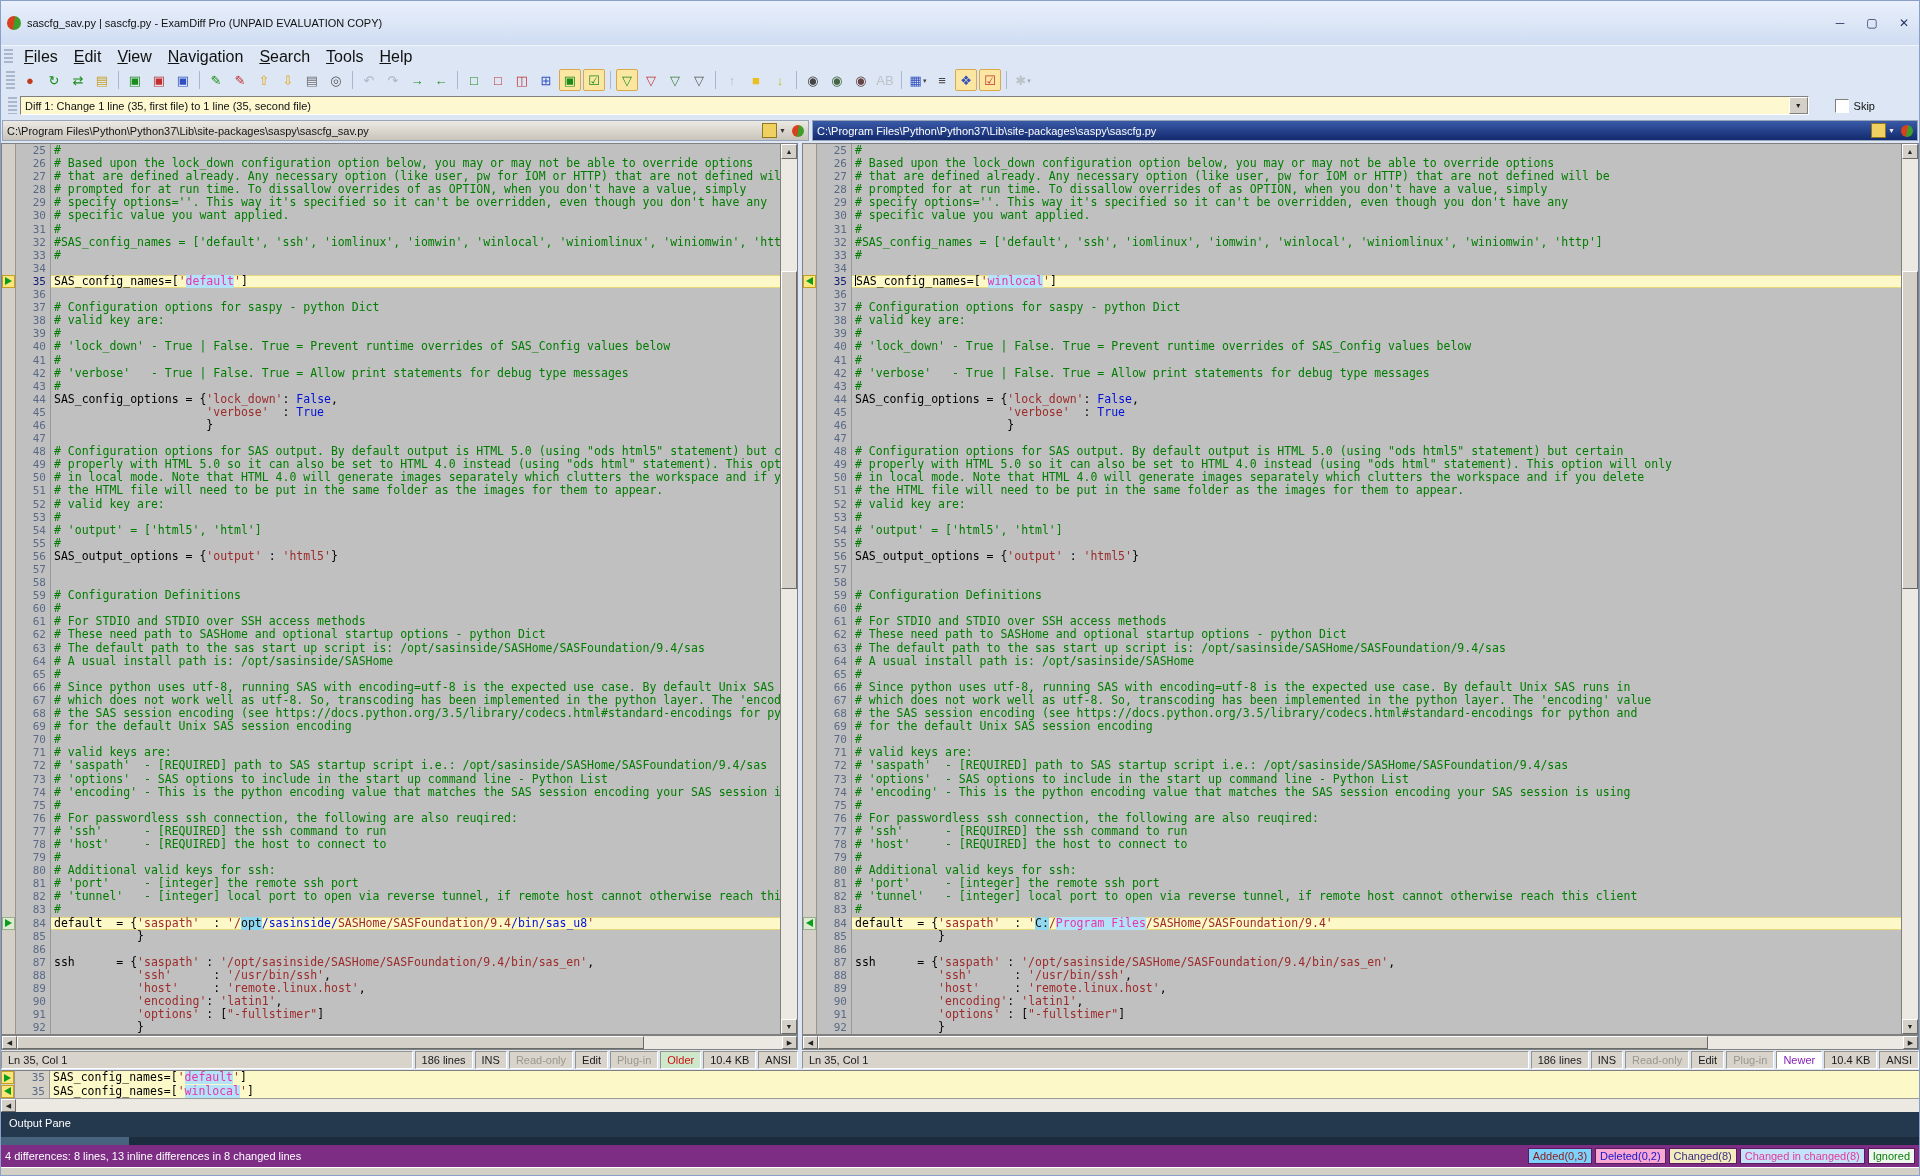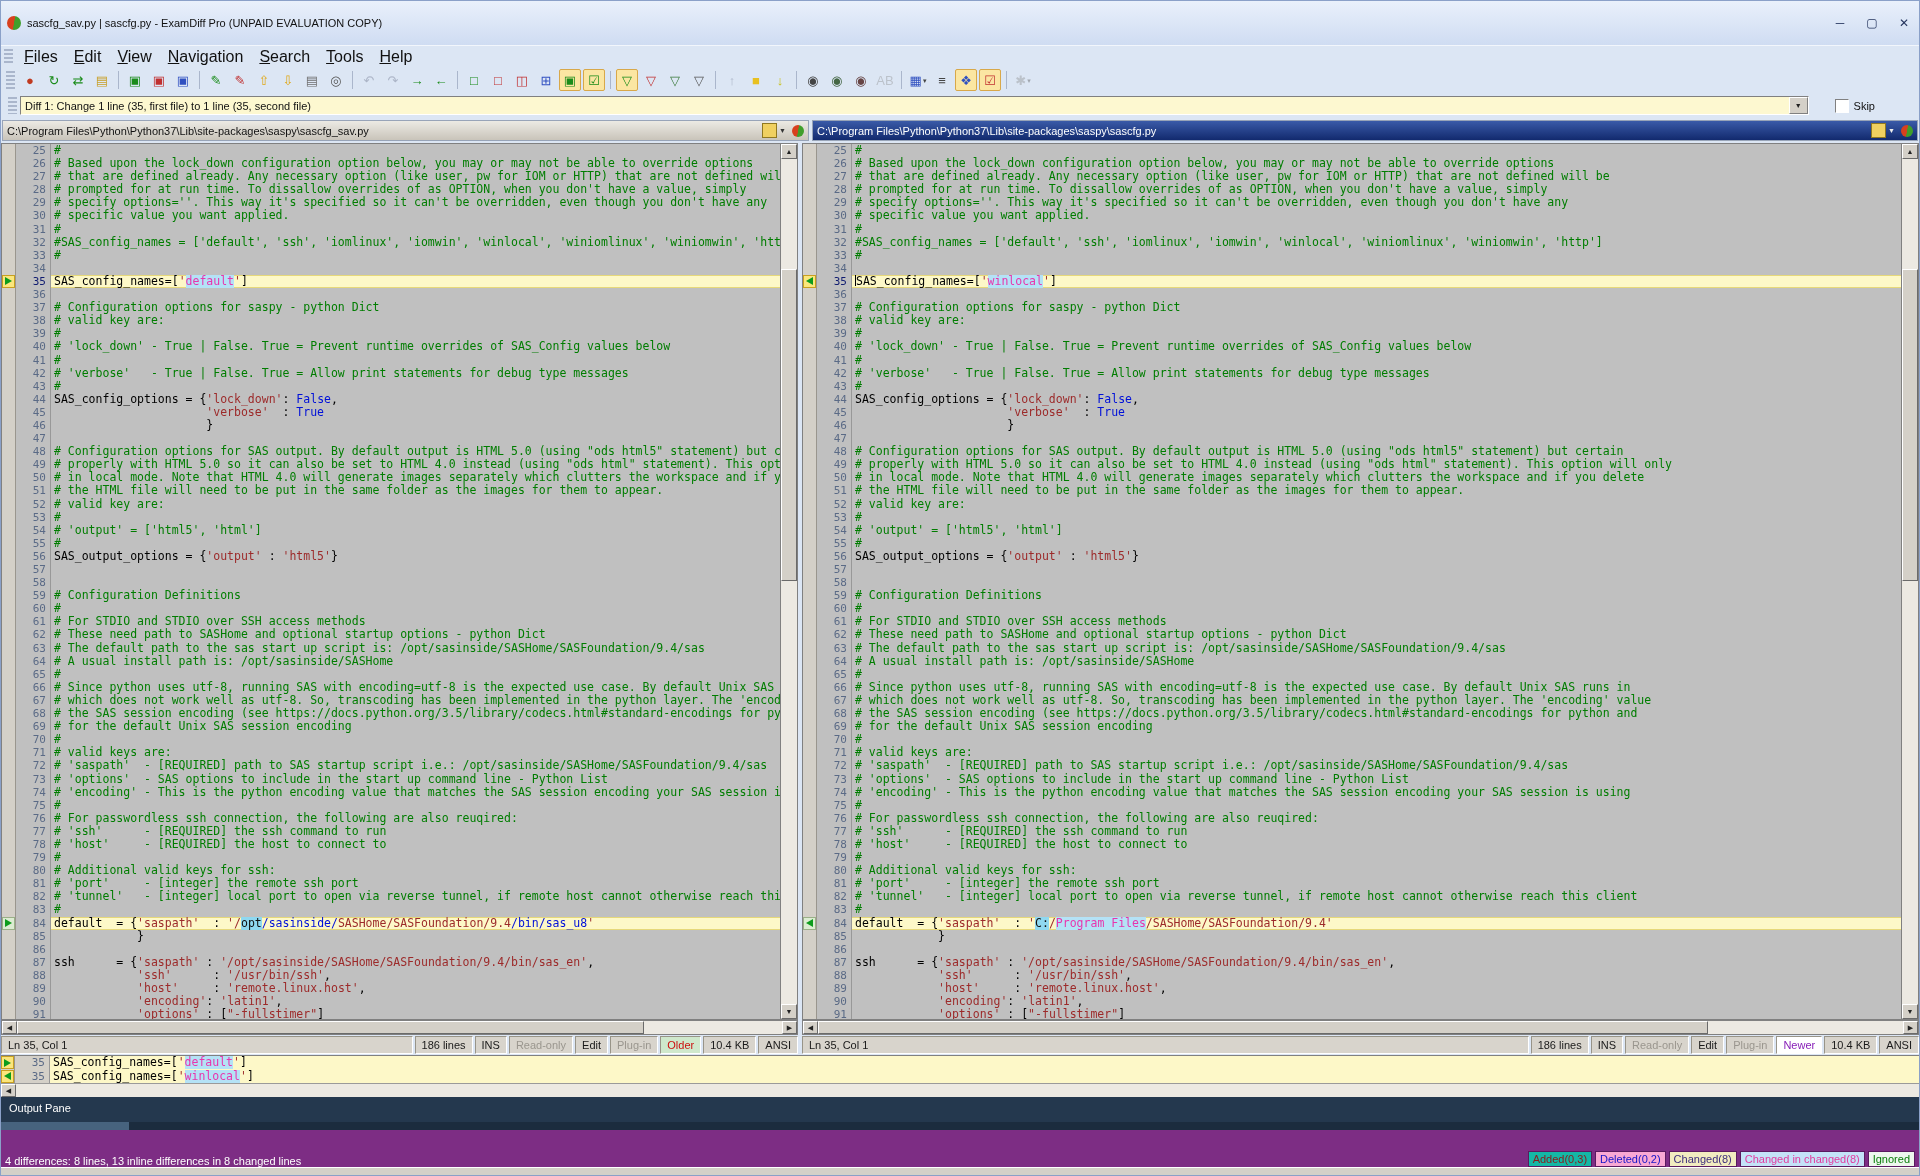--- a/index.html
+++ b/index.html
@@ -90,21 +90,21 @@
   .drow{display:flex;height:13.5px;line-height:13.5px;white-space:pre;}
   .dnum{width:30px;flex:0 0 auto;color:#5a6a86;text-align:right;padding-right:4px;background:#d4d0c8;border-right:1px solid #989898;font-size:11px;}
   .dcode{flex:1;background:#fdf8c8;padding-left:3px;overflow:hidden;}
   .dscroll{height:13px;background:#ece9e2;border-top:1px solid #9a9a9a;display:flex;flex:0 0 auto;}
   
   .outpane{height:33px;background:#24384e;flex:0 0 auto;color:#fff;position:relative;}
   .outtitle{font-size:11px;padding:5px 0 0 8px;}
   .tabstrip{position:absolute;left:0;right:0;bottom:0;height:8px;background:#1b2c3e;}
   .tabactive{width:128px;height:8px;background:#47637e;}
   
-  .statusbar{height:37px;background:#7d2d84;display:flex;align-items:flex-end;padding:0 4px;flex:0 0 auto;}
+  .statusbar{height:22px;background:#7d2d84;display:flex;align-items:center;padding:0 4px;flex:0 0 auto;}
   .sb-summary{color:#fff;font-size:11px;flex:1;}
   .badge{font-size:11px;padding:1px 4px;margin-left:3px;border:1px solid #5a1a60;}
   .bottomstrip{height:7px;background:#d4d0c8;border-top:1px solid #fff;flex:0 0 auto;}
 </style>
 </head>
 <body>
 
 <div class="win">
 
   <div class="titlebar">
@@ -422,21 +422,21 @@
   <div class="outpane">
     <div class="outtitle">Output Pane</div>
     <div class="tabstrip">
       <div class="tabactive"></div>
     </div>
   </div>
 
   <div class="statusbar">
     <span class="sb-summary">4 differences: 8 lines, 13 inline differences in 8 changed lines</span>
     <span id="badges" style="display:flex;">
-        <span class="badge" style="color: rgb(139, 26, 26); background: #14b8a6;">Added(0,3)</span>
+        <span class="badge" style="color: rgb(139, 26, 26); background: #7dd3fc;">Added(0,3)</span>
         <span class="badge" style="color: rgb(20, 20, 200); background: #f9a8d4;">Deleted(0,2)</span>
         <span class="badge" style="color: rgb(60, 45, 125); background: rgb(242, 236, 192);">Changed(8)</span>
         <span class="badge" style="color: rgb(226, 58, 158); background: rgb(196, 226, 248);">Changed in changed(8)</span>
         <span class="badge" style="color: rgb(10, 125, 10); background: rgb(238, 247, 238);">Ignored</span>
       </span>
   </div>
 
   <div class="bottomstrip"></div>
 </div>
 

